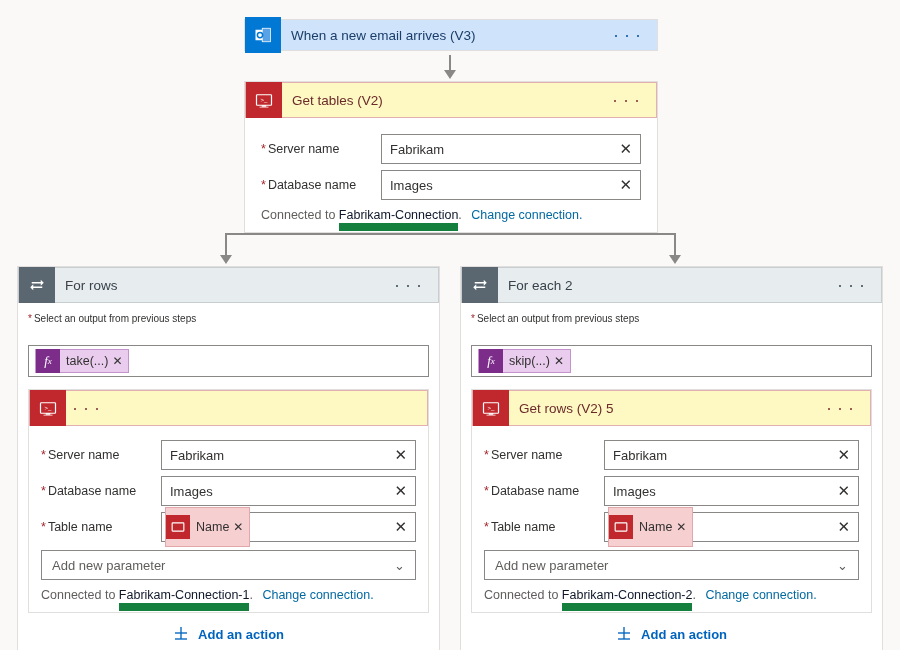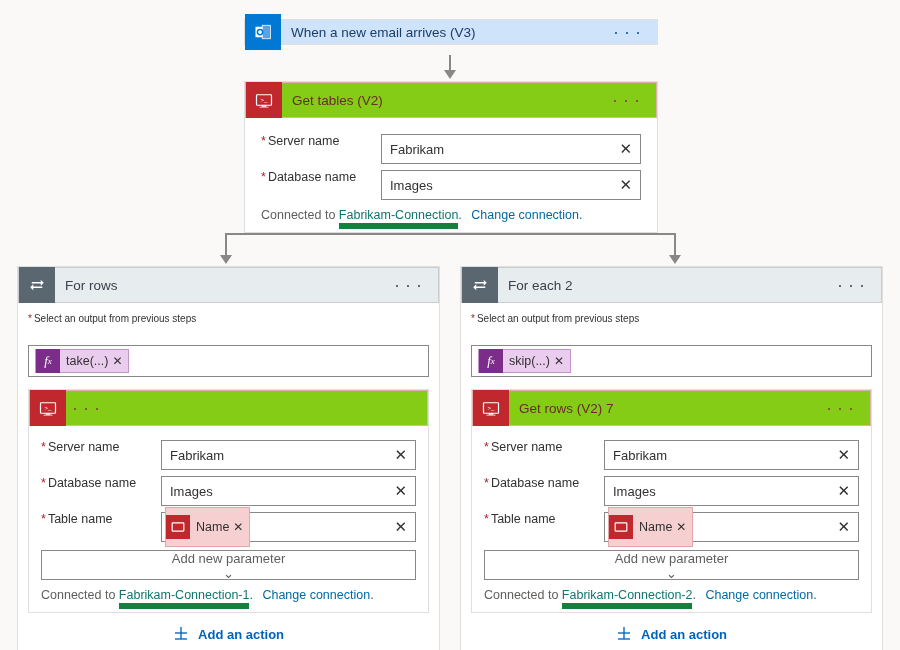--- a/index.html
+++ b/index.html
@@ -53,31 +53,31 @@
     font-size: 18px;
     line-height: 1;
     cursor: pointer;
     padding: 4px 6px;
   }
 
   
   .hdr-outlook { background: #cfe4fa; border: 1px solid #8bb8e8; color: #1a3d6b; }
   .hdr-outlook .icon-box { background: #0078d4; }
   
-  .hdr-sql { background: #84cc16; border: 1px solid #e2b0b0; color: #6b2a2a; }
+  .hdr-sql { background: #fef9c3; border: 1px solid #e2b0b0; color: #6b2a2a; }
   .hdr-sql .icon-box { background: #c1282d; }
   
   .hdr-foreach { background: #e7ecef; border: 1px solid #c8cdd0; color: #38424a; }
   .hdr-foreach .icon-box { background: #5b6770; }
 
   .card-body { padding: 10px 16px; background: #fff; }
   .card-body.tight { padding: 8px 10px 10px 10px; }
 
   
-  .form-row { display: flex; margin: 6px 0; }
+  .form-row { display: flex; align-items: center; margin: 6px 0; }
   .form-row .lbl { width: 120px; font-size: 12.5px; }
   .form-row .req::before { content: "*"; color: #a4262c; margin-right: 2px; }
   .input-like {
     flex: 1;
     border: 1px solid #8a8886;
     height: 30px;
     display: flex; align-items: center;
     padding: 0 8px;
     background: #fff;
     font-size: 13px;
@@ -120,21 +120,21 @@
     font-size: 13px;
   }
   .fx-chip .chip-x { margin-left: 4px; cursor: pointer; font-size: 12px; }
 
   
   .conn-line {
     margin-top: 8px;
     font-size: 12.5px;
     color: #605e5c;
   }
-  .conn-line .conn-name { padding-bottom: 1px; border-bottom: 6px solid #15803d; color: #0f766e; }
+  .conn-line .conn-name { padding-bottom: 1px; border-bottom: 8px solid #15803d; color: #0f172a; }
   .conn-line .change-link { color: #0369a1; cursor: pointer; margin-left: 6px; }
 
   
   .select-prompt { font-size: 10px; margin: 2px 0 21px 0; }
   .select-prompt .req::before { content: "*"; color: #a4262c; margin-right: 2px; }
   .wide-input {
     border: 1px solid #8a8886;
     height: 32px;
     padding: 3px 6px;
     display: flex; align-items: center;
@@ -146,21 +146,20 @@
 
   
   .add-param {
     margin-top: 8px;
     border: 1px solid #8a8886;
     height: 30px;
     display: flex; align-items: center; justify-content: space-between;
     padding: 0 10px;
     color: #605e5c;
     cursor: pointer;
-    flex-direction: column;
   }
 
   
   .add-action-row {
     text-align: center;
     padding: 12px 0 10px 0;
     color: #0064bf;
     font-size: 13px;
     font-weight: 600;
   }
@@ -178,21 +177,21 @@
 <div class="connector-line" style="left:449px; top:215px; width:2px; height:20px;"></div>
 
 <div class="connector-line" style="left:225px; top:233px; width:450px; height:2px;"></div>
 
 <div class="connector-line" style="left:225px; top:233px; width:2px; height:25px;"></div>
 <div class="arrowhead" style="left:220px; top:255px;"></div>
 
 <div class="connector-line" style="left:674px; top:233px; width:2px; height:25px;"></div>
 <div class="arrowhead" style="left:669px; top:255px;"></div>
 
-<div class="card" style="left:244px; top:19px; width:414px; height:26px;">
+<div class="card" style="left:244px; top:19px; width:414px; height:32px;">
   <div class="card-header hdr-outlook" style="border:none; height:100%;">
     <div class="icon-box">
       <svg width="18" height="18" viewBox="0 0 24 24">
           <rect x="2" y="5" width="13" height="14" fill="#fff"></rect>
           <rect x="11" y="3" width="11" height="18" fill="#5aa2e6"></rect>
           <rect x="11" y="3" width="11" height="18" fill="none" stroke="#fff" stroke-width="1"></rect>
           <circle cx="8" cy="12" r="3.5" fill="none" stroke="#0078d4" stroke-width="2"></circle>
         </svg>
     </div>
     <div class="title">When a new email arrives (V3)</div>
@@ -344,21 +343,21 @@
     <div class="sub-card">
       <div class="card-header hdr-sql">
         <div class="icon-box">
           <svg width="18" height="16" viewBox="0 0 24 20">
               <rect x="2" y="3" width="20" height="14" rx="1" fill="none" stroke="#fff" stroke-width="1.6"></rect>
               <rect x="9" y="17" width="6" height="2" fill="#fff"></rect>
               <rect x="6" y="19" width="12" height="1" fill="#fff"></rect>
               <text x="12" y="13" font-size="8" fill="#fff" text-anchor="middle" font-family="sans-serif">&gt;_</text>
             </svg>
         </div>
-        <div class="title">Get rows (V2) 7</div>
+        <div class="title">Get rows (V2) 5</div>
         <div class="dots-btn" style="color:#8a4545;">· · ·</div>
       </div>
       <div class="sub-body">
         <div class="form-row">
           <div class="lbl"><span class="req">Server name</span></div>
           <div class="input-like">
             <span>Fabrikam</span>
             <span class="clear-x">✕</span>
           </div>
         </div>

